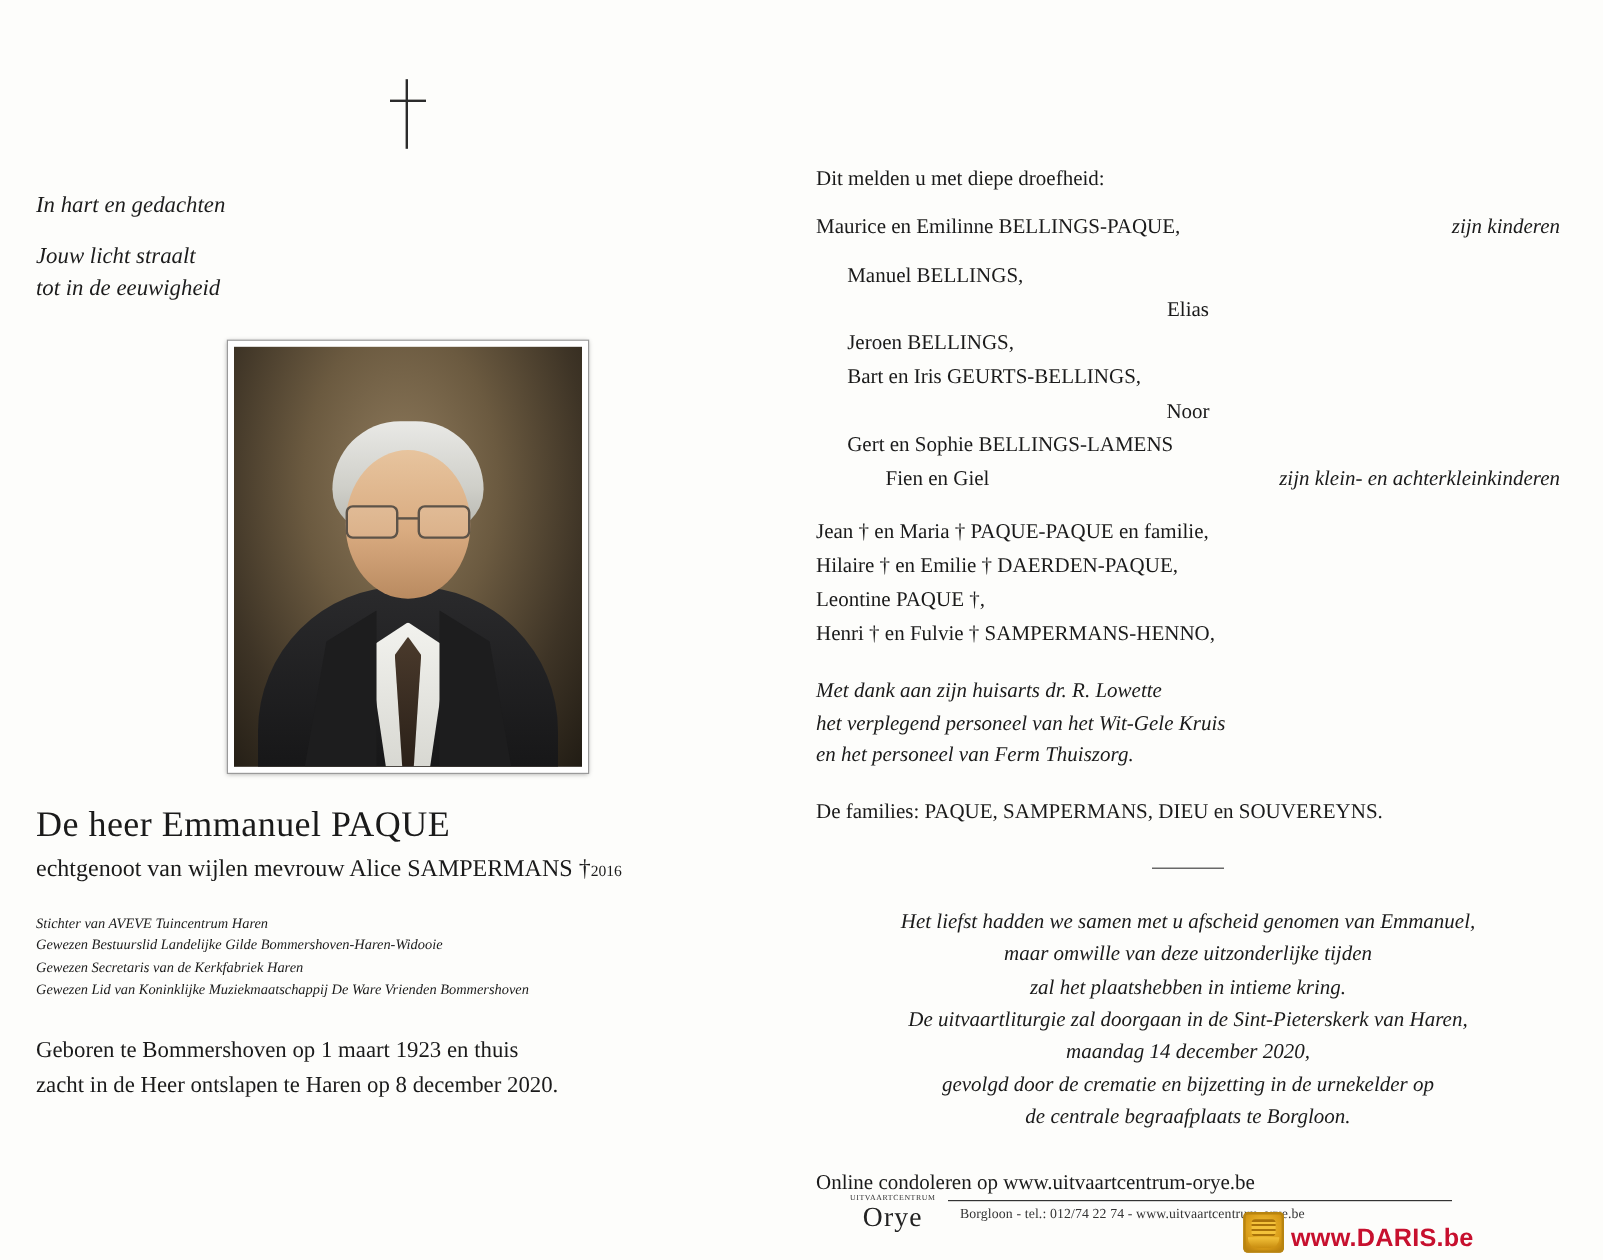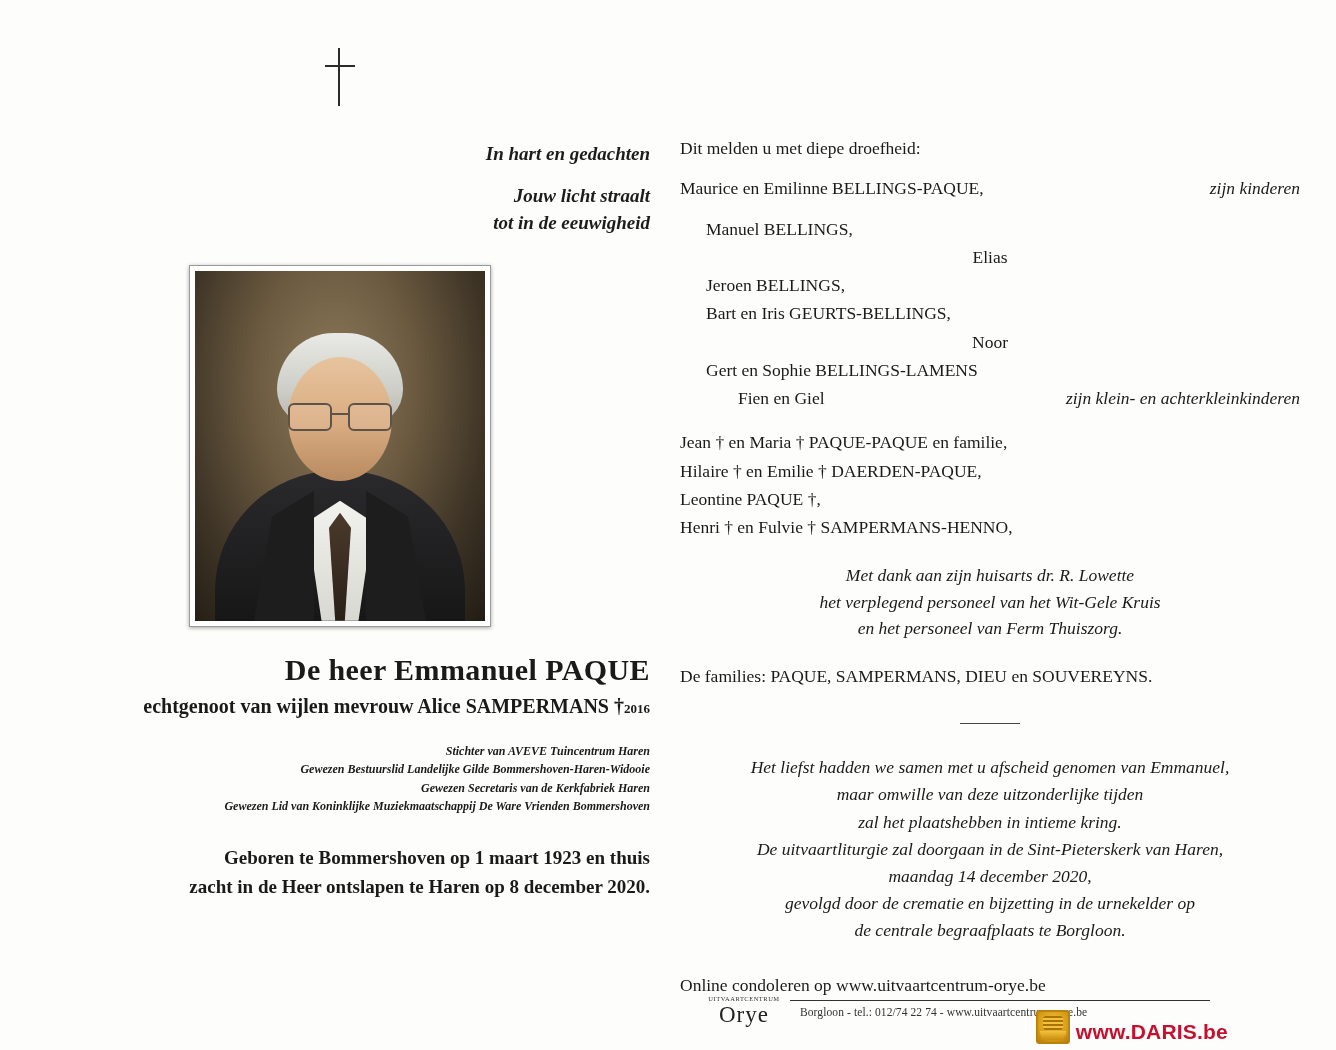--- a/index.html
+++ b/index.html
@@ -20,24 +20,23 @@
     left: 0; top: 0;
     width: 1336px;
     height: 1050px;
     background: #fdfdfb;
   }
 
   
   .left-col {
     position: absolute;
     left: 30px;
-    top: 30px;
+    top: 48px;
     width: 620px;
-    text-align: right;
-    font-weight: bold;
+    text-align: left;
   }
   .cross-wrap {
     text-align: center;
     margin-top: 18px;
     height: 70px;
   }
   .cross {
     display: inline-block;
     position: relative;
     width: 34px;
@@ -209,21 +208,20 @@
   .rel-block { margin-top: 18px; }
   .rel-block div { margin-bottom: 2px; }
   .italic-center {
     font-style: italic;
     text-align: center;
     margin-top: 10px;
     line-height: 1.5;
   }
   .thanks {
     font-style: italic;
-    text-align: center;
     margin-top: 22px;
     line-height: 1.5;
   }
   .families { margin-top: 22px; }
   .divider {
     width: 60px;
     height: 1px;
     background: #444;
     margin: 34px auto 30px auto;
   }

